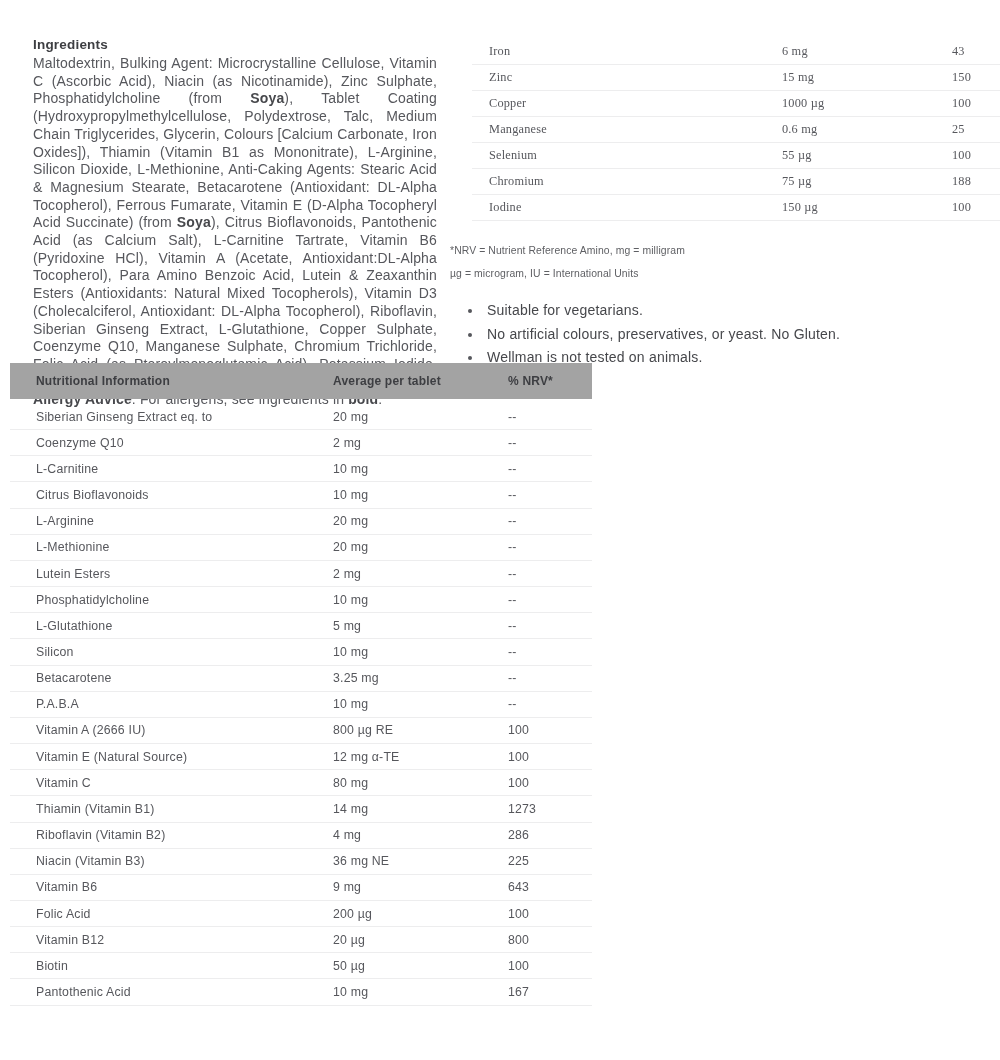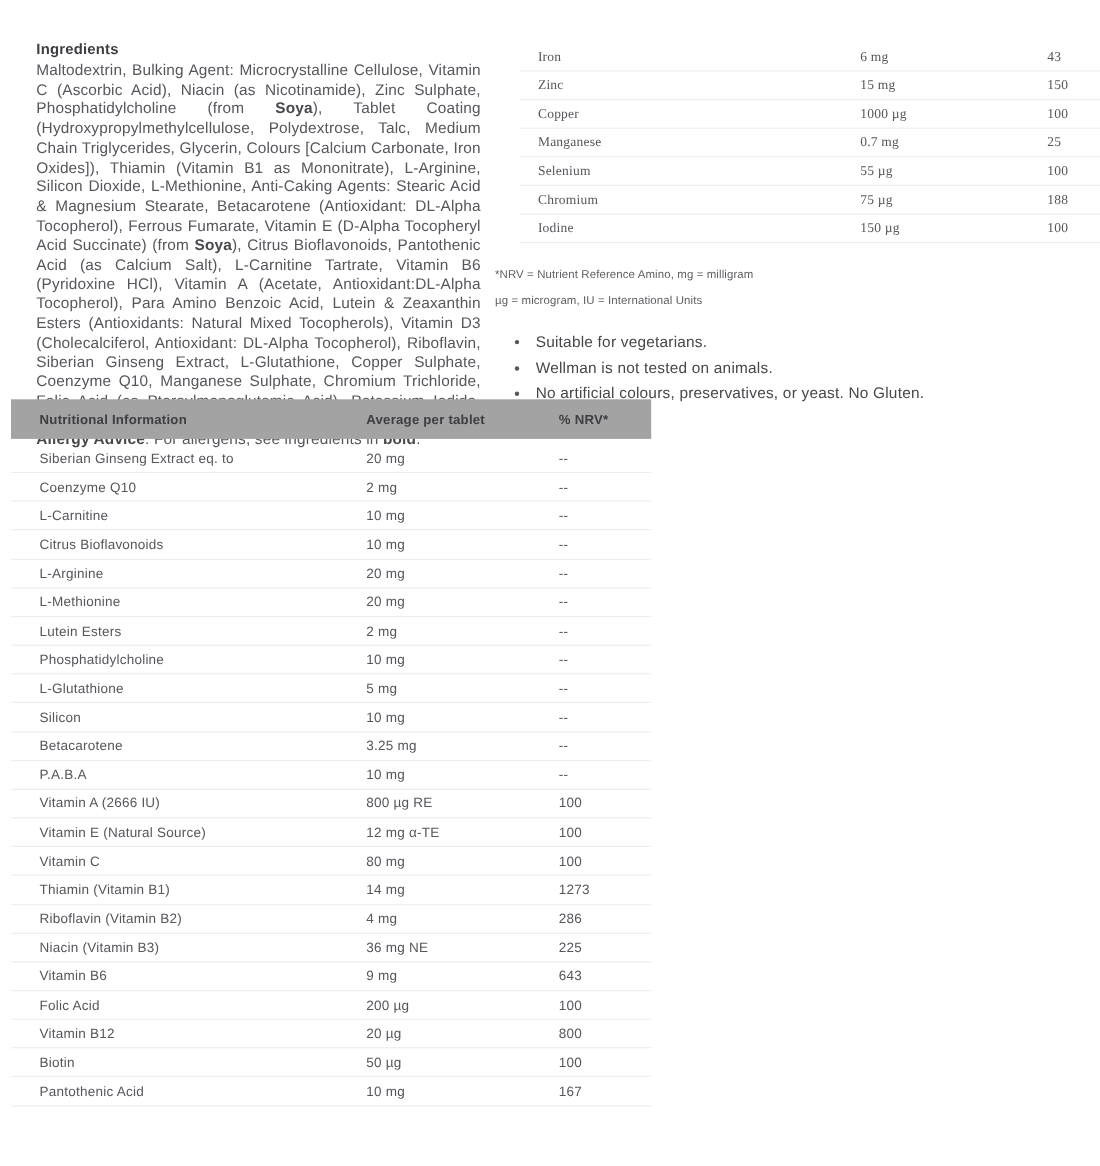--- a/index.html
+++ b/index.html
@@ -72,21 +72,21 @@
       </div>
 
       <div class="m-row">
         <div class="cell">Copper</div>
         <div class="cell">1000 µg</div>
         <div class="cell">100</div>
       </div>
 
       <div class="m-row">
         <div class="cell">Manganese</div>
-        <div class="cell">0.7 mg</div>
+        <div class="cell">0.6 mg</div>
         <div class="cell">25</div>
       </div>
 
       <div class="m-row">
         <div class="cell">Selenium</div>
         <div class="cell">55 µg</div>
         <div class="cell">100</div>
       </div>
 
       <div class="m-row">
@@ -109,26 +109,26 @@
 
   <ul class="bullets">
 
       <li>
         <span class="dot"></span>
         <span class="btext">Suitable for vegetarians.</span>
       </li>
 
       <li>
         <span class="dot"></span>
-        <span class="btext">Wellman is not tested on animals.</span>
+        <span class="btext">No artificial colours, preservatives, or yeast. No Gluten.</span>
       </li>
 
       <li>
         <span class="dot"></span>
-        <span class="btext">No artificial colours, preservatives, or yeast. No Gluten.</span>
+        <span class="btext">Wellman is not tested on animals.</span>
       </li>
     </ul>
 
   <div class="nutrition-table">
     <div class="n-header">
       <div class="cell">Nutritional Information</div>
       <div class="cell">Average per tablet</div>
       <div class="cell">% NRV*</div>
     </div>
     <div class="n-body">

